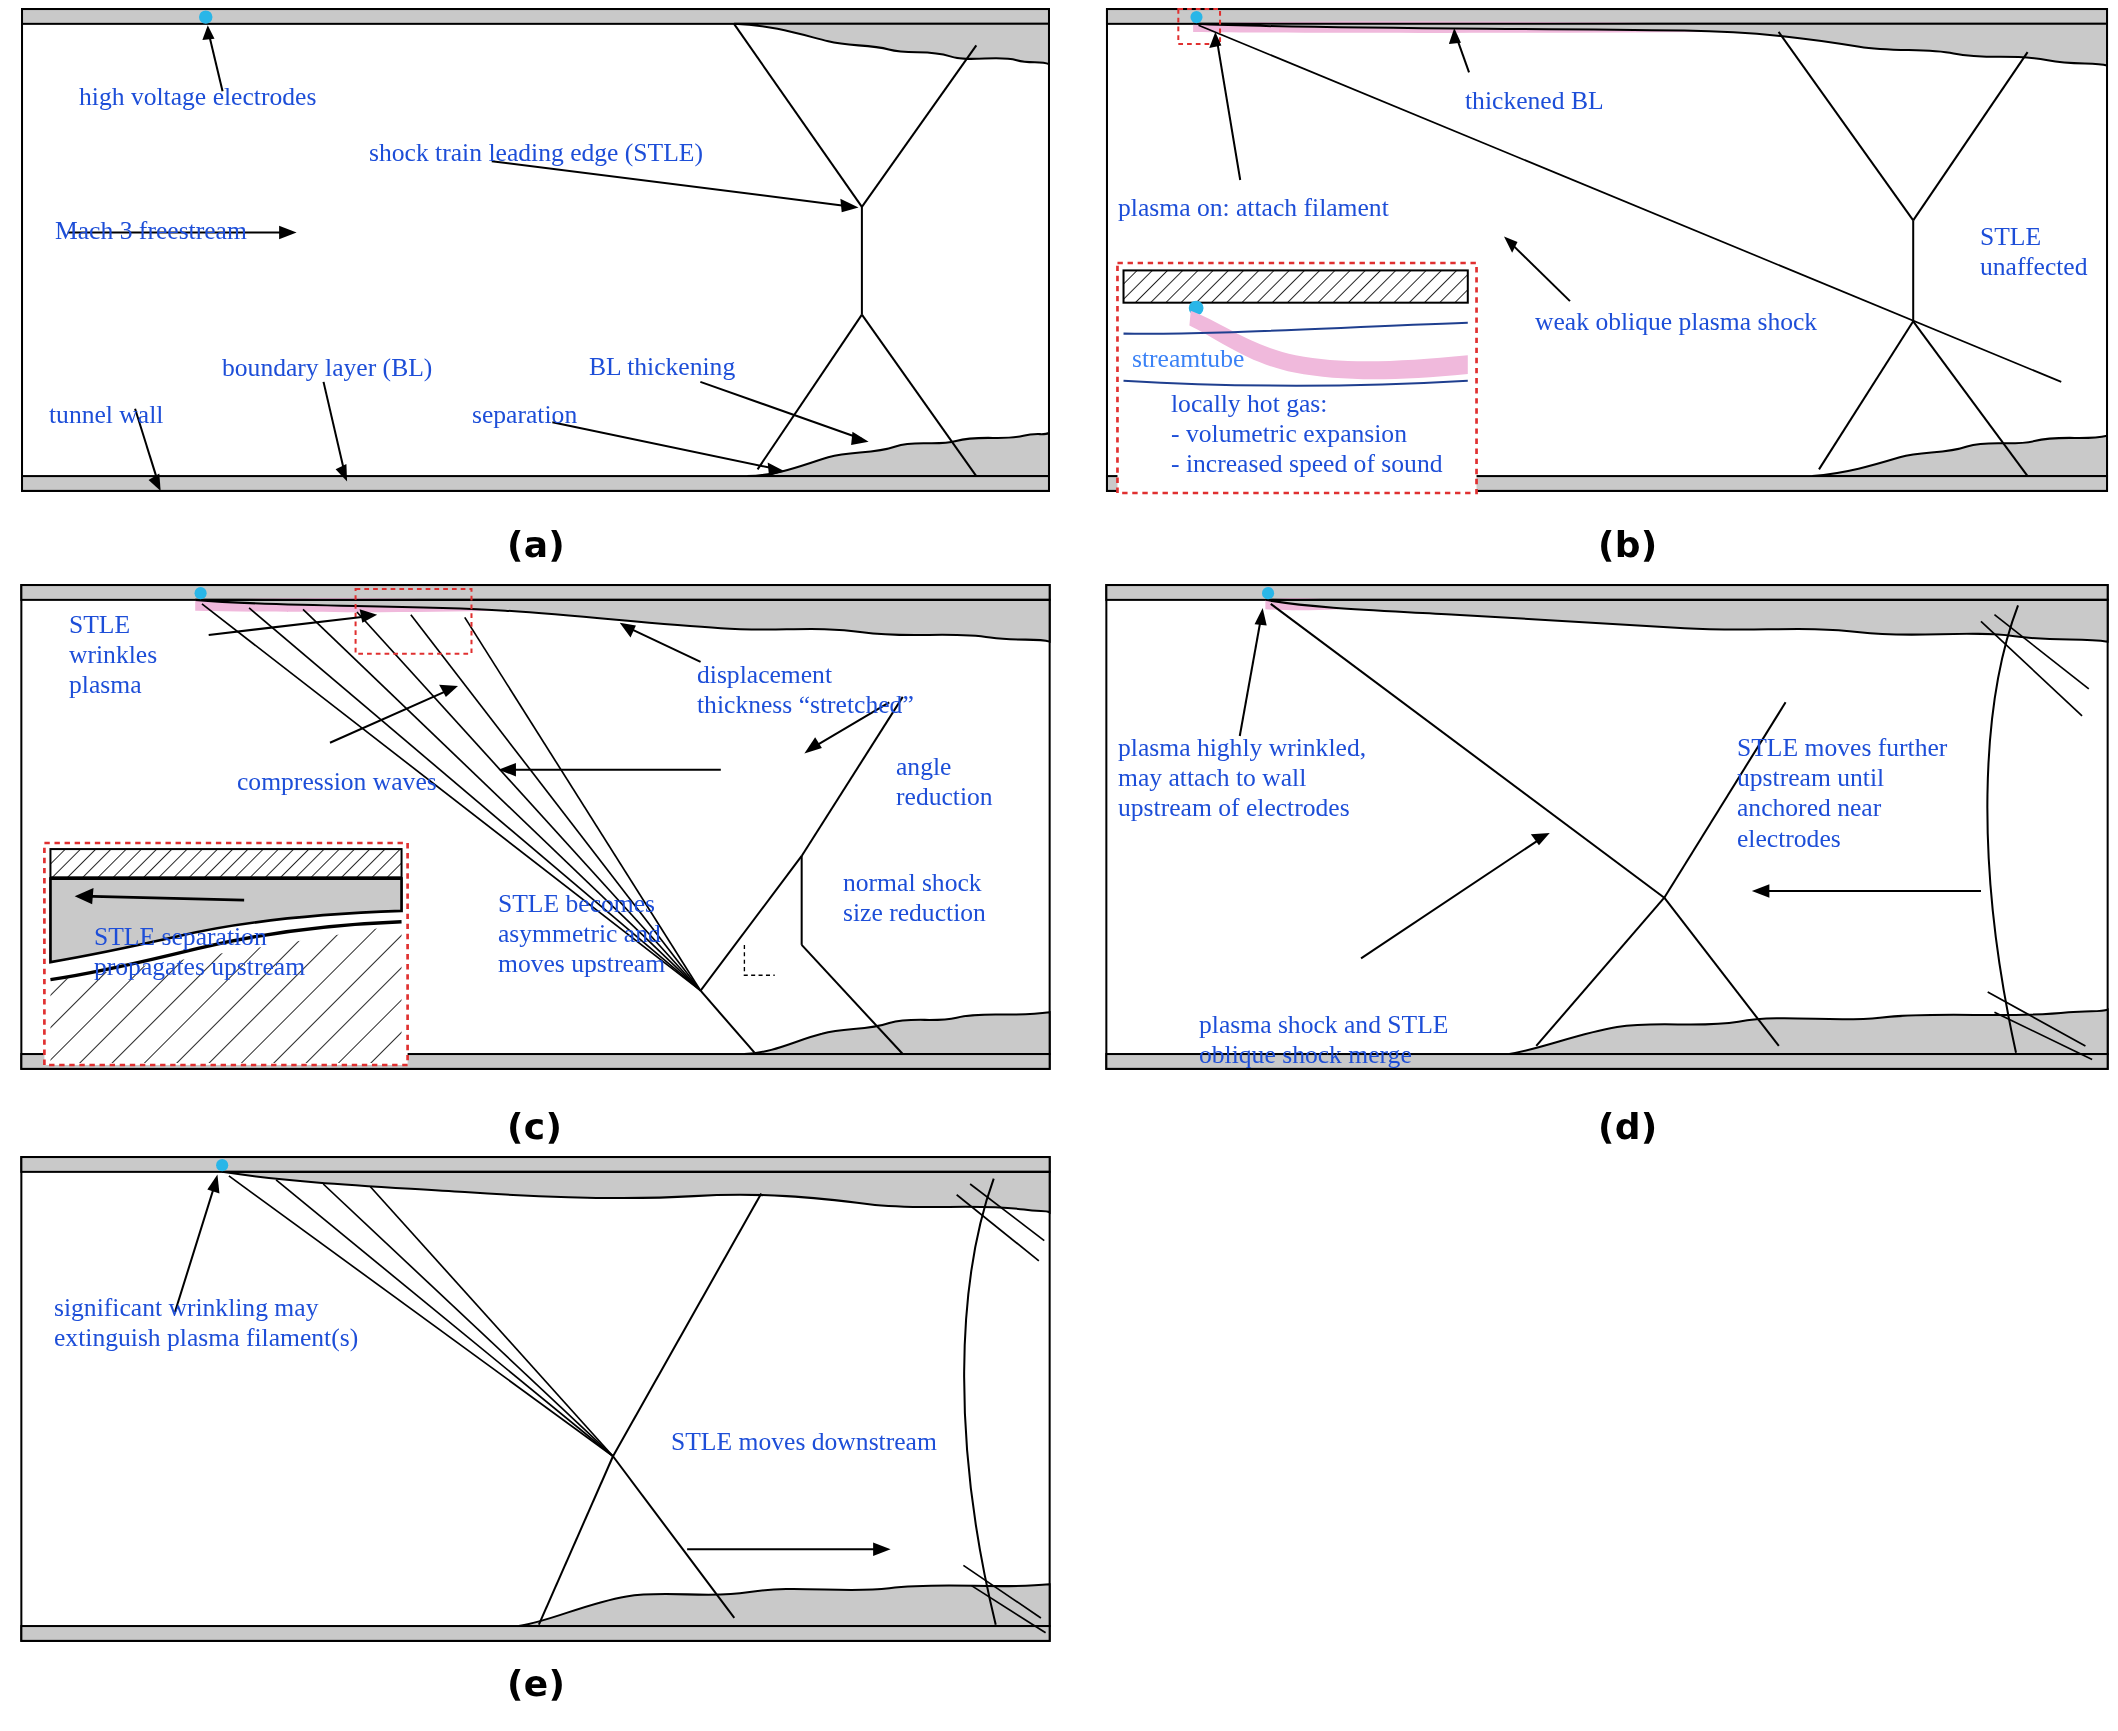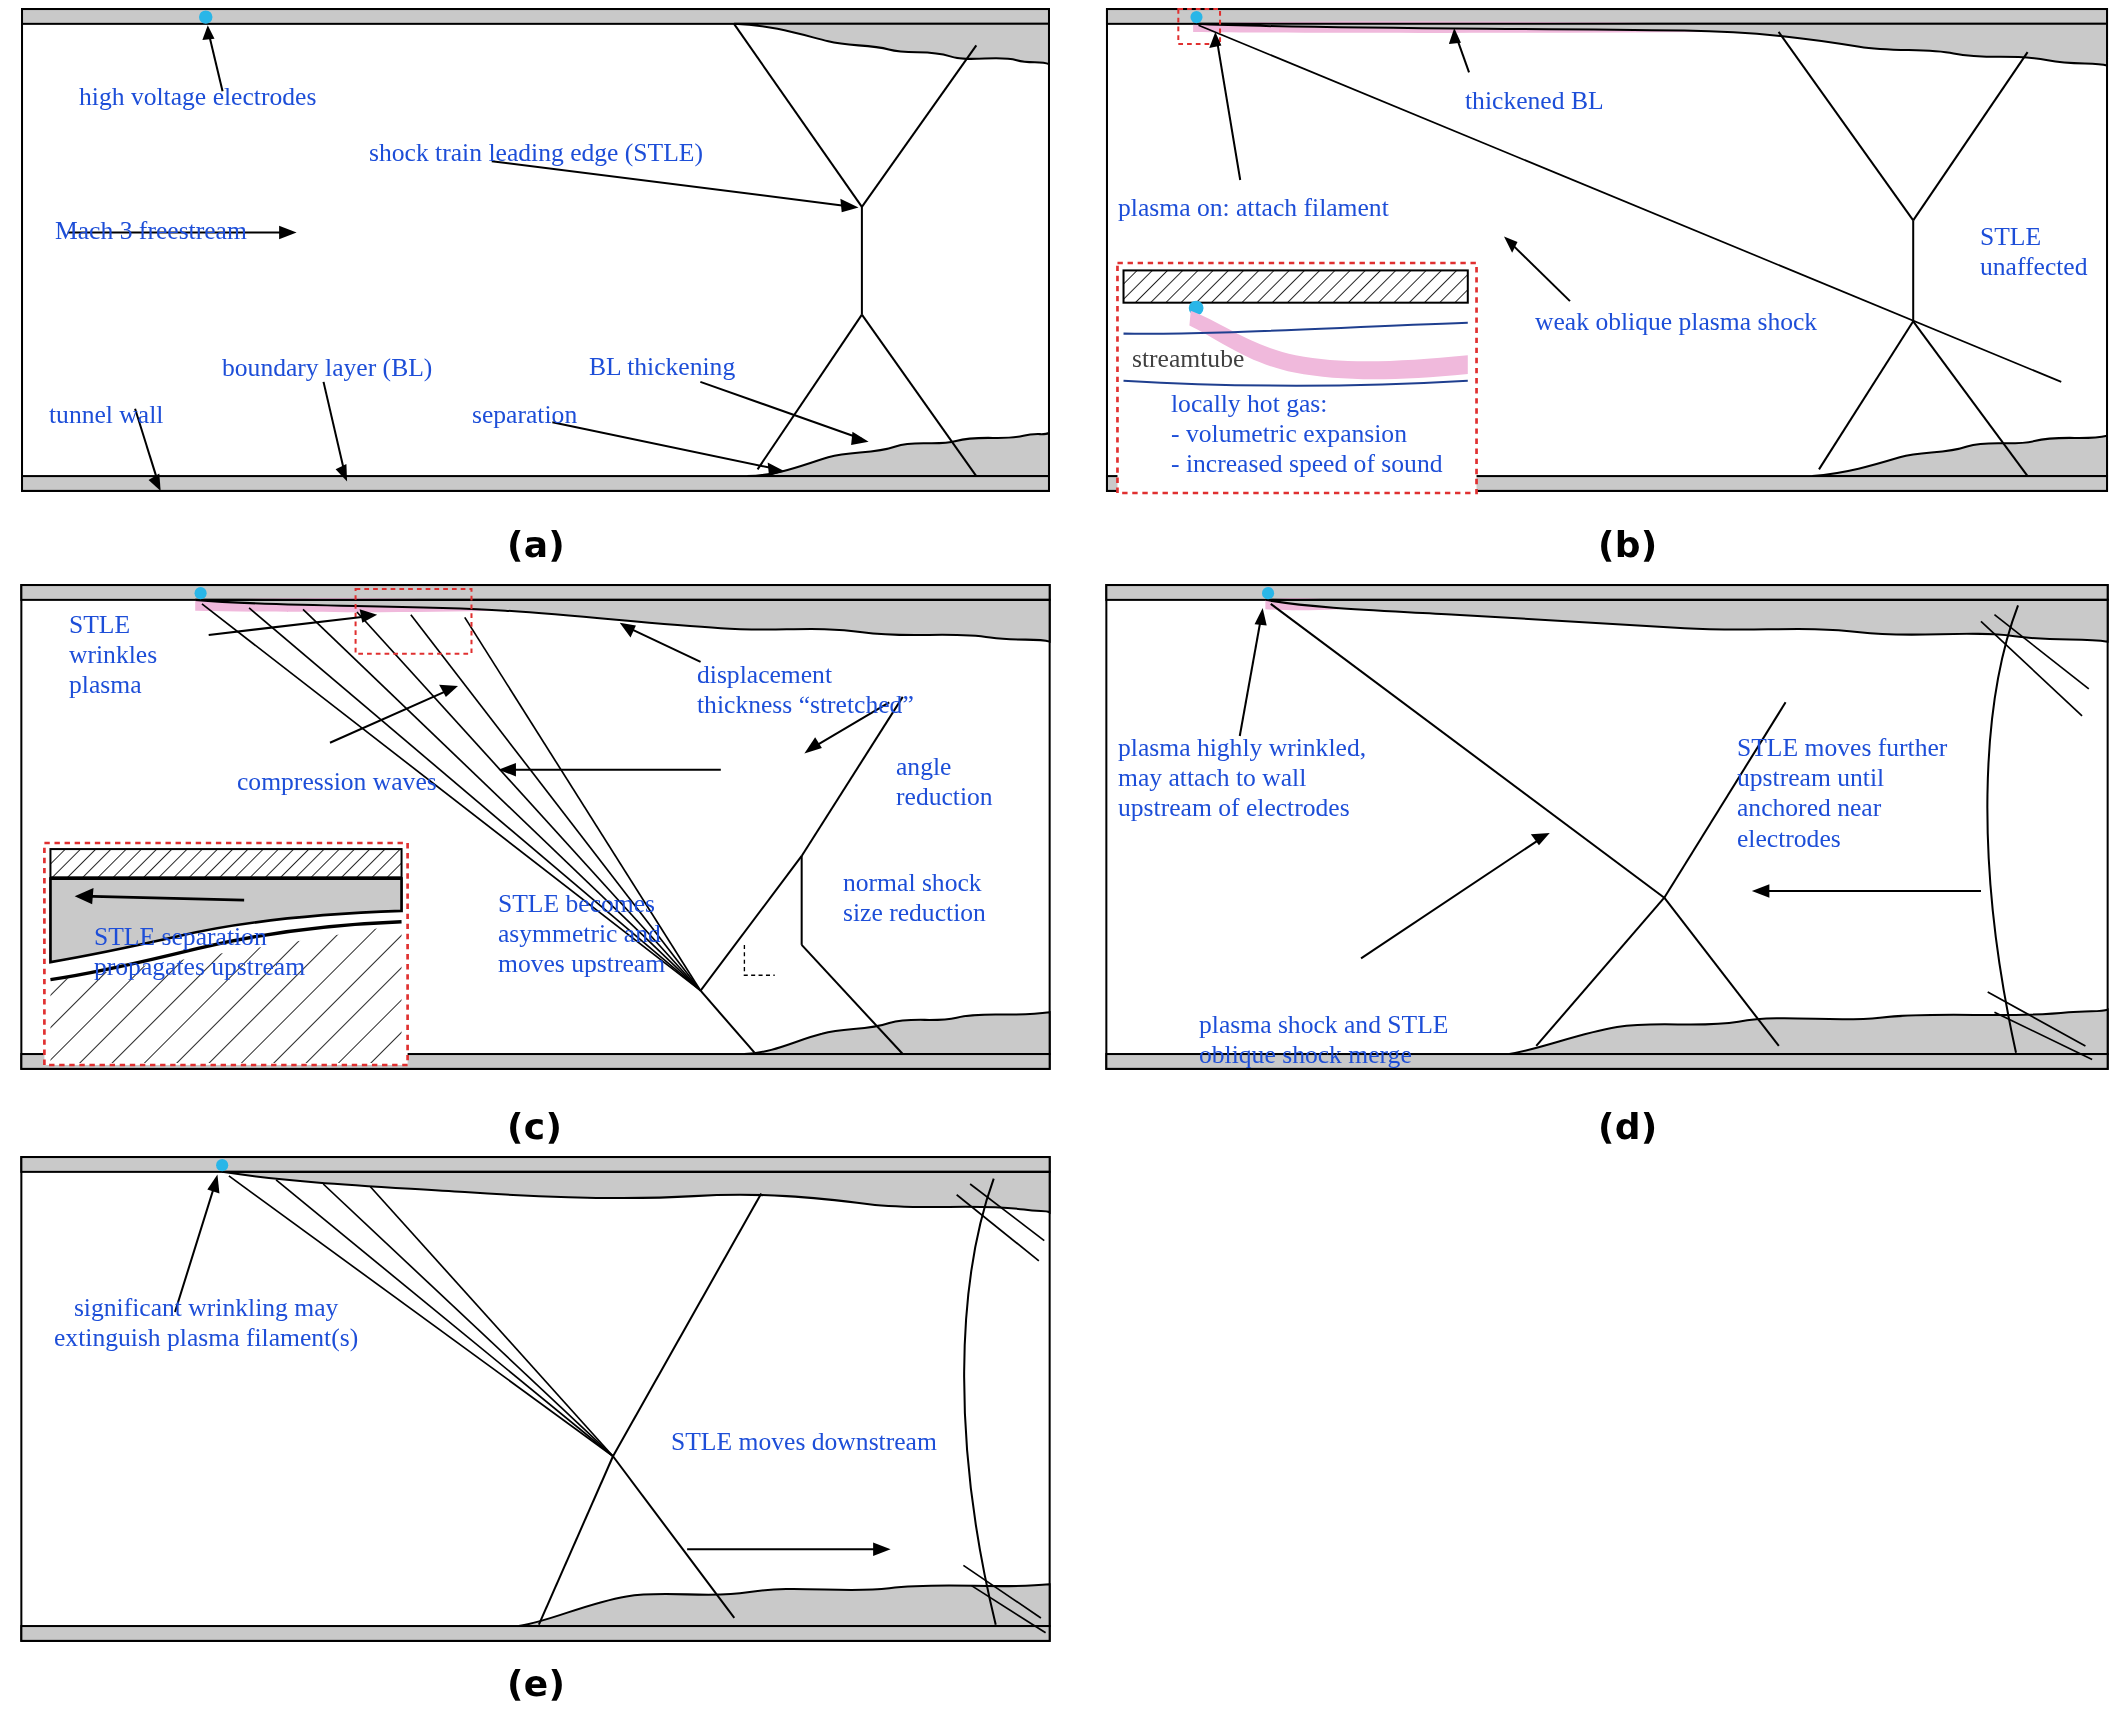--- a/index.html
+++ b/index.html
@@ -20,21 +20,21 @@
     letter-spacing:0.3px;
   }
   .lbl{
     position:absolute;
     font-family:"Liberation Serif", serif;
     font-size:25.6px;
     line-height:1.18;
     white-space:pre;
     color:#1d4ed8;
   }
-  .lbl.blue{color:#404040;}
+  .lbl.blue{color:#3b82f6;}
 </style>
 </head>
 <body>
 
 <div class="panel" style="left:20px;top:5.4px;">
   <svg width="1031" height="498" viewBox="0 0 1530 740">
 
     <rect x="2" y="6" width="1526" height="716" fill="#ffffff" stroke="#000" stroke-width="3"></rect>
 
     <rect x="2" y="6" width="1526" height="22" fill="#c9c9c9" stroke="#000" stroke-width="3"></rect>
@@ -315,17 +315,17 @@
     <circle cx="300" cy="18" r="9" fill="#29b6e8"></circle>
 
     <path d="M230,236 L290,44" fill="none" stroke="#000" stroke-width="3"></path>
     <polygon points="293,32 278,54 296,60" fill="#000"></polygon>
 
     <path d="M990,588 L1280,588" fill="none" stroke="#000" stroke-width="3"></path>
     <polygon points="1292,588 1266,578 1266,598" fill="#000"></polygon>
   </svg>
 </div>
 
-<div class="lbl" style="left:54px;top:1293px;text-align:center;">significant wrinkling may
+<div class="lbl" style="left:54px;top:1293px;">significant wrinkling may
 extinguish plasma filament(s)</div>
 <div class="lbl" style="left:671px;top:1427px;">STLE moves downstream</div>
 <div class="cap" style="left:507px;top:1663px;">(e)</div>
 
 
 </body></html>

